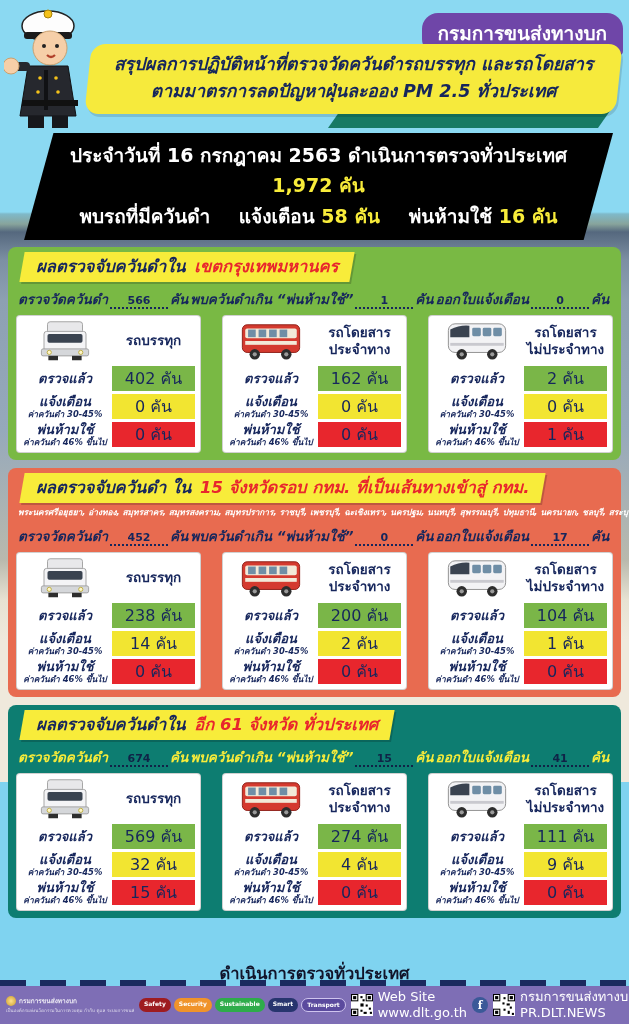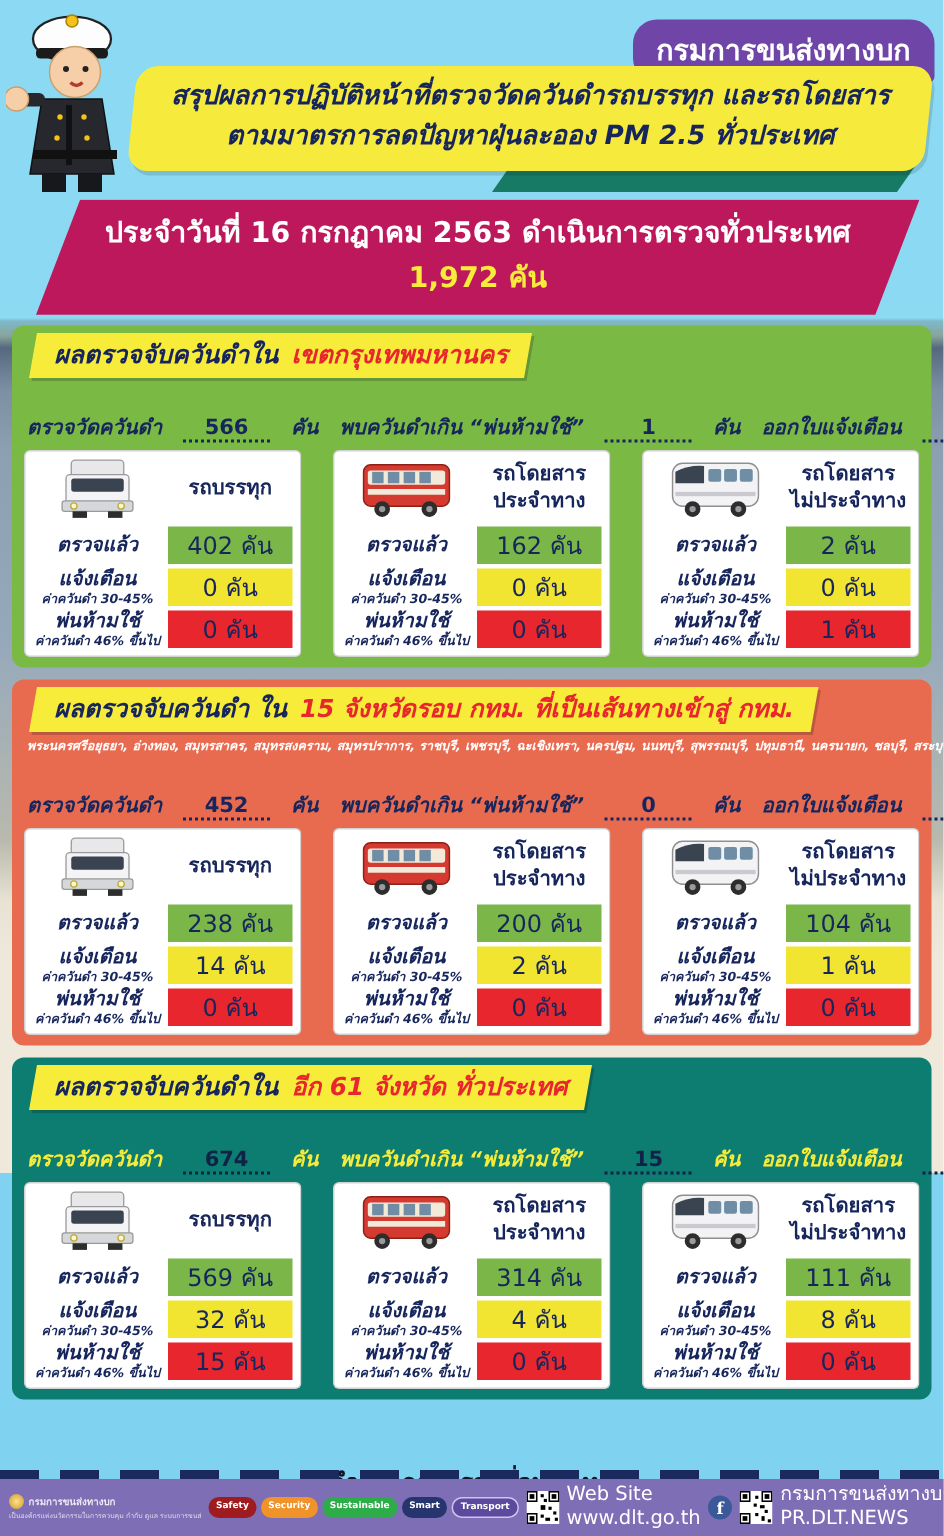--- a/index.html
+++ b/index.html
@@ -22,42 +22,42 @@
   .badge { position:absolute; top:13px; right:6px; background:#6f46a8; color:#fff;
     font-weight:bold; font-size:19px; padding:5px 16px 7px; border-radius:16px 16px 4px 16px; }
   .teal-sliver { position:absolute; top:108px; right:24px; width:270px; height:20px;
     background:#177a64; transform:skewX(-35deg); }
   .banner { position:absolute; top:44px; left:88px; right:10px; background:#f6ea3c;
     border-radius:14px; transform:skewX(-6deg); padding:7px 4px 9px; box-shadow:2px 3px 0 rgba(0,0,0,.12); }
   .banner-text { transform:skewX(6deg); text-align:center; color:#16265c;
     font-weight:bold; font-style:italic; font-size:17.5px; line-height:1.55; }
   .mascot { position:absolute; left:4px; top:4px; }
   
-  .navy { margin:0 16px 7px 24px; background:#be185d;
+  .navy { margin:0 16px 7px 24px; background:#000000;
     clip-path:polygon(5% 0,100% 0,95% 100%,0 100%);
     padding:7px 34px 9px; text-align:center; color:#fff; font-weight:bold; font-size:19px; line-height:1.6; }
   .yv { color:#f8ec3a; }
   .navy .sp { display:inline-block; width:22px; }
   
   .panel { margin:0 8px 8px; border-radius:8px; padding:5px 8px 7px; }
   .p1 { background:#79b944; }
   .p2 { background:#e86b50; }
   .p3 { background:#0d7d71; }
   .panel-title { display:inline-block; background:#f8ec3a; transform:skewX(-10deg);
     padding:1px 14px 3px; margin-left:6px; box-shadow:2px 2px 0 rgba(0,0,0,.18); }
   .panel-title-inner { display:inline-block; transform:skewX(10deg);
     font-style:italic; font-weight:bold; font-size:16.5px; white-space:nowrap; }
   .tp { color:#16265c; } .th { color:#e8262d; margin-left:3px; }
   .provinces { color:#fff; font-weight:bold; font-style:italic; font-size:8.3px;
     margin:2px 2px 0; white-space:nowrap; }
-  .panel-stats { display:flex; align-items:baseline; gap:14px; color:#16265c;
-    font-weight:bold; font-style:italic; font-size:13.5px; margin:21px 2px 5px; white-space:nowrap; }
+  .panel-stats { display:flex; align-items:baseline; gap:2px; color:#16265c;
+    font-weight:bold; font-style:italic; font-size:13.5px; margin:6px 2px 5px; white-space:nowrap; }
   .p3 .panel-stats { color:#f8ec3a; }
   .stat-num { display:inline-block; min-width:58px; text-align:center;
-    border-bottom:2px dotted #16265c; font-style:normal; font-size:14px; color:#16265c; }
+    border-bottom:2px dotted #16265c; font-style:normal; font-size:11px; color:#16265c; }
   .p3 .stat-num { color:#102347; border-color:#102347; }
   .cards { display:flex; gap:21px; }
   .card { flex:1; background:#fff; border-radius:4px; border:1px solid rgba(0,0,0,.18);
     padding:3px 5px 5px; display:grid; grid-template-columns:86px 1fr;
     grid-template-rows:44px 25px 25px 25px; gap:3px 4px; align-items:center; }
   .vicon { width:70px; height:42px; display:block; margin:0 auto; }
   .vtype { color:#16265c; font-weight:bold; font-size:13.5px; text-align:center; line-height:1.3; align-self:center; }
   .rlabel { text-align:center; color:#16265c; font-weight:bold; font-style:italic;
     font-size:13px; line-height:1; }
   .rsub { display:block; font-size:8.4px; margin-top:2px; }
@@ -127,20 +127,27 @@
       <div>ตามมาตรการลดปัญหาฝุ่นละออง PM 2.5 ทั่วประเทศ</div>
     </div>
   </div>
 </div>
 
 <div class="navy">
   <div>
     <span>ประจำวันที่ 16 กรกฎาคม 2563 ดำเนินการตรวจทั่วประเทศ</span>
     <span class="yv">1,972 คัน</span>
   </div>
+  <div>
+    <span>พบรถที่มีควันดำ</span><span class="sp"></span>
+    <span>แจ้งเตือน</span>
+    <span class="yv">58 คัน</span><span class="sp"></span>
+    <span>พ่นห้ามใช้</span>
+    <span class="yv">16 คัน</span>
+  </div>
 </div>
 
 <div class="panel p1">
   <div class="panel-title">
     <span class="panel-title-inner">
       <span class="tp">ผลตรวจจับควันดำใน</span>
       <span class="th">เขตกรุงเทพมหานคร</span>
     </span>
   </div>
   <div class="panel-stats">
@@ -379,21 +386,21 @@
         <circle cx="15" cy="36" r="5.5" fill="#2d2d2d"></circle>
           <circle cx="48" cy="36" r="5.5" fill="#2d2d2d"></circle>
         <circle cx="15" cy="36" r="2.2" fill="#9a9a9a"></circle>
           <circle cx="48" cy="36" r="2.2" fill="#9a9a9a"></circle>
       </svg>
       <div class="vtype">
         <div>รถโดยสาร</div>
           <div>ประจำทาง</div>
       </div>
       <div class="rlabel">ตรวจแล้ว</div>
-      <div class="vcell vg">314 คัน</div>
+      <div class="vcell vg">274 คัน</div>
       <div class="rlabel"><span>แจ้งเตือน</span><span class="rsub">ค่าควันดำ 30-45%</span></div>
       <div class="vcell vy">4 คัน</div>
       <div class="rlabel"><span>พ่นห้ามใช้</span><span class="rsub">ค่าควันดำ 46% ขึ้นไป</span></div>
       <div class="vcell vr">0 คัน</div>
     </div>
     <div class="card">
       <svg class="vicon" viewBox="0 0 64 44">
         <rect x="2" y="4" width="60" height="30" rx="7" fill="#f3f3f5" stroke="#8f8f8f"></rect>
         <path d="M4 10 Q14 5 24 6 L24 18 L4 18 Z" fill="#3a4350"></path>
         <rect x="27" y="8" width="9" height="9" rx="1.5" fill="#6f8ea6"></rect>
@@ -405,21 +412,21 @@
         <circle cx="16" cy="36" r="2.2" fill="#9a9a9a"></circle>
           <circle cx="48" cy="36" r="2.2" fill="#9a9a9a"></circle>
       </svg>
       <div class="vtype">
         <div>รถโดยสาร</div>
           <div>ไม่ประจำทาง</div>
       </div>
       <div class="rlabel">ตรวจแล้ว</div>
       <div class="vcell vg">111 คัน</div>
       <div class="rlabel"><span>แจ้งเตือน</span><span class="rsub">ค่าควันดำ 30-45%</span></div>
-      <div class="vcell vy">8 คัน</div>
+      <div class="vcell vy">9 คัน</div>
       <div class="rlabel"><span>พ่นห้ามใช้</span><span class="rsub">ค่าควันดำ 46% ขึ้นไป</span></div>
       <div class="vcell vr">0 คัน</div>
     </div>
   </div>
 </div>
 
 <div class="cum">
   <div class="cum-sub">ดำเนินการตรวจทั่วประเทศ</div>
   <div class="cum-stats">
     <div class="cum-col">

